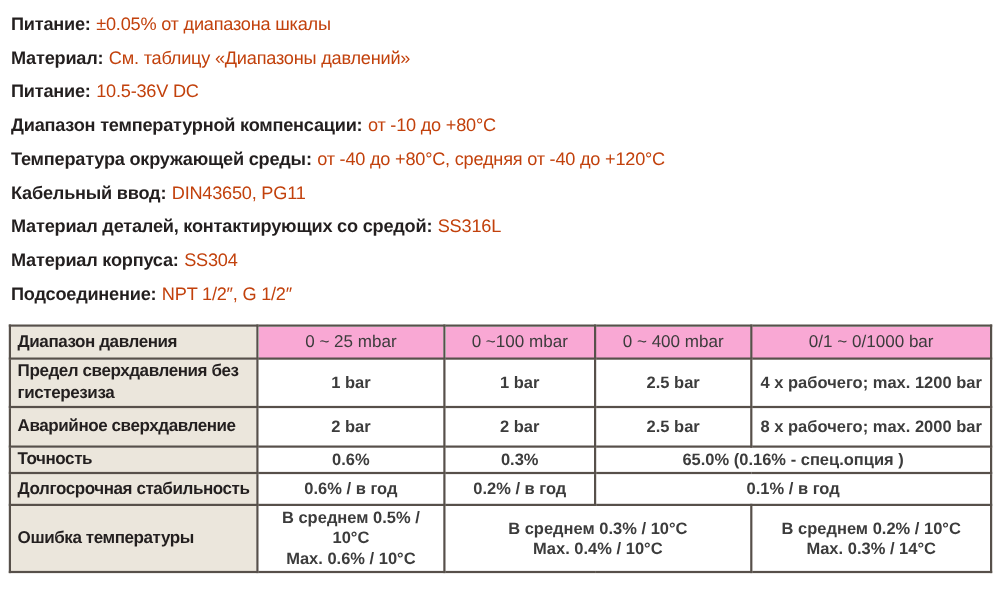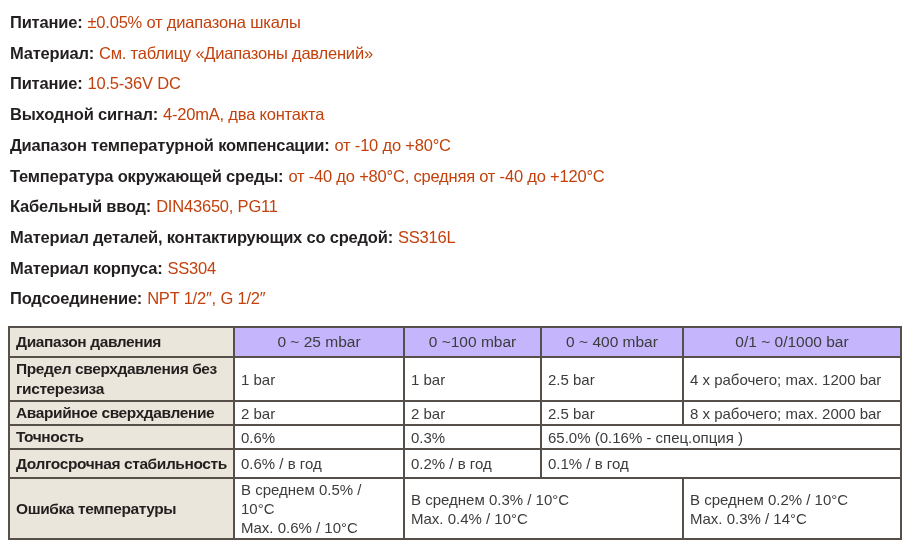--- a/index.html
+++ b/index.html
@@ -52,50 +52,49 @@
   }
   td.lbl, th.lbl {
     background: #ebe6dc;
     font-weight: 700;
     text-align: left;
     font-size: 15.5px;
     letter-spacing: -0.4px;
     line-height: 20px;
   }
   td.hd {
-    background: #c4b5fd;
+    background: #f9a8d4;
     text-align: center;
     font-weight: 400;
     color: #3c3c3c;
     font-size: 15.5px;
   }
   td.val {
     background: #ffffff;
-    text-align: left;
-    font-weight: 400;
+    text-align: center;
+    font-weight: 700;
     color: #3c3c3c;
     line-height: 19px;
   }
   tr.r-hdr  { height: 30px; }
   tr.r-ovp  { height: 36px; }
-  tr.r-emg  { height: 24px; }
+  tr.r-emg  { height: 36px; }
   tr.r-acc  { height: 16px; }
   tr.r-stb  { height: 29px; }
   tr.r-tmp  { height: 45px; }
 </style>
 </head>
 <body>
 
 <div class="page">
 
   <div class="specs">
     <div class="spec-line"><span class="spec-label">Питание:</span><span class="spec-value">±0.05% от диапазона шкалы</span></div>
     <div class="spec-line"><span class="spec-label">Материал:</span><span class="spec-value">См. таблицу «Диапазоны давлений»</span></div>
     <div class="spec-line"><span class="spec-label">Питание:</span><span class="spec-value">10.5-36V DC</span></div>
-    <div class="spec-line"><span class="spec-label">Выходной сигнал:</span><span class="spec-value">4-20mA, два контакта</span></div>
     <div class="spec-line"><span class="spec-label">Диапазон температурной компенсации:</span><span class="spec-value">от -10 до +80°C</span></div>
     <div class="spec-line"><span class="spec-label">Температура окружающей среды:</span><span class="spec-value">от -40 до +80°C, средняя от -40 до +120°C</span></div>
     <div class="spec-line"><span class="spec-label">Кабельный ввод:</span><span class="spec-value">DIN43650, PG11</span></div>
     <div class="spec-line"><span class="spec-label">Материал деталей, контактирующих со средой:</span><span class="spec-value">SS316L</span></div>
     <div class="spec-line"><span class="spec-label">Материал корпуса:</span><span class="spec-value">SS304</span></div>
     <div class="spec-line"><span class="spec-label">Подсоединение:</span><span class="spec-value">NPT 1/2″, G 1/2″</span></div>
   </div>
 
   <table class="pressure">
     <colgroup>

